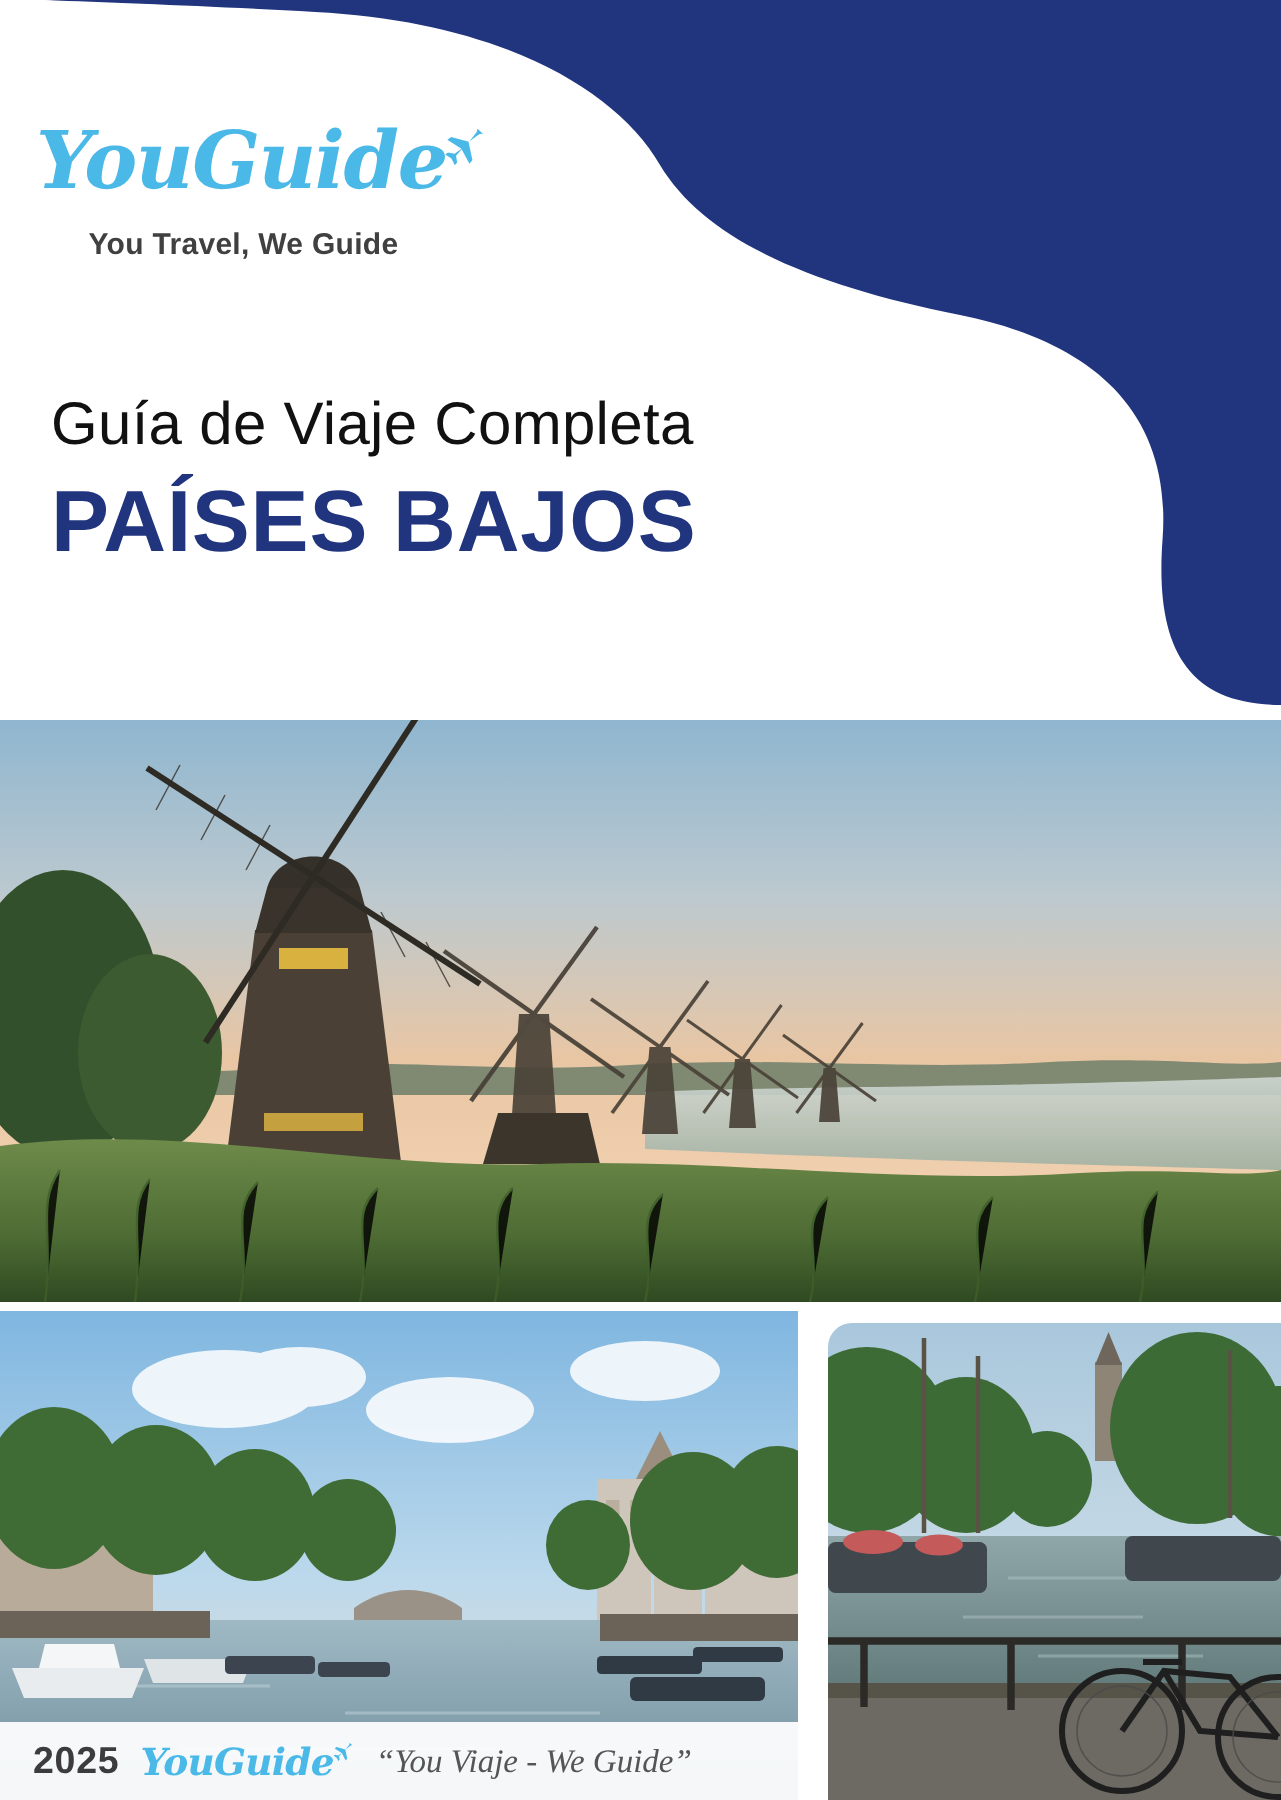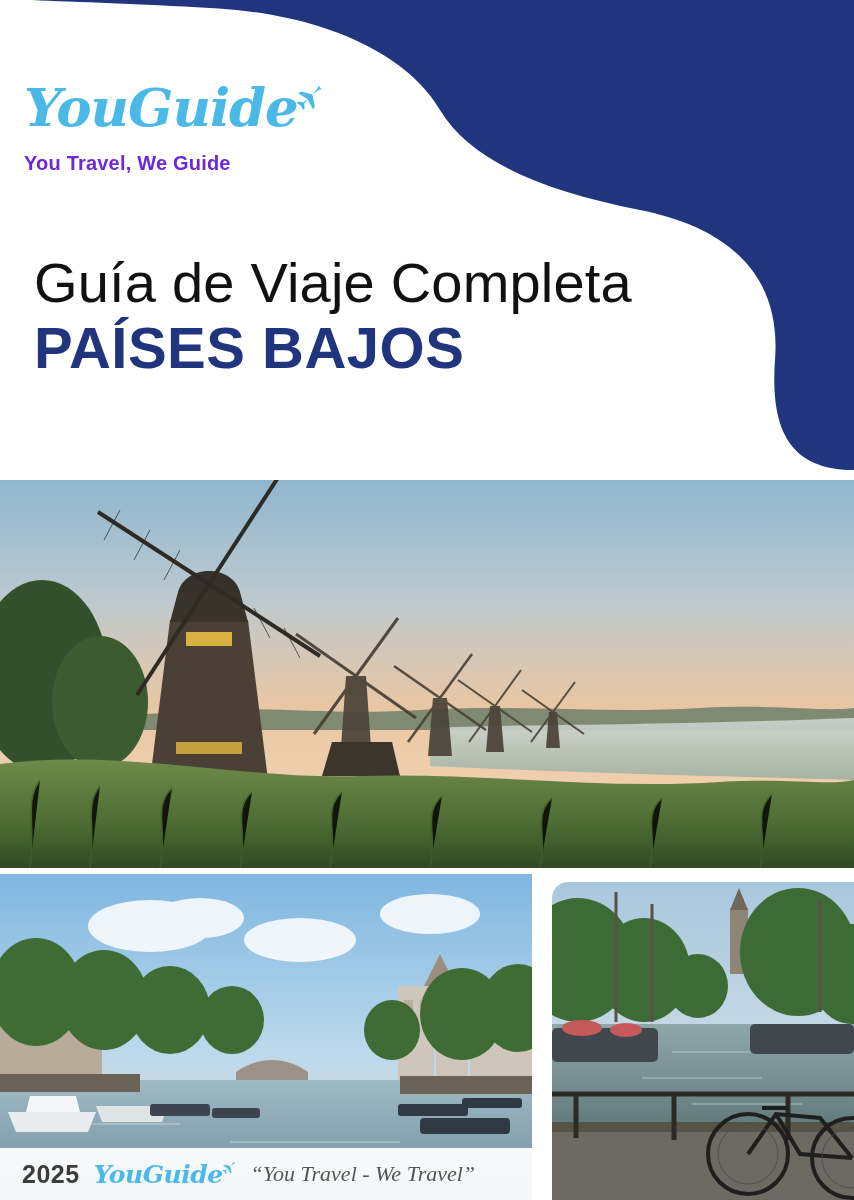--- a/index.html
+++ b/index.html
@@ -71,35 +71,36 @@
     top: 8px;
     width: 34px;
     height: 34px;
     color: #4bb9e8;
   }
   .logo-tagline {
     margin-top: 12px;
     font-family: "Liberation Sans", sans-serif;
     font-weight: 700;
     font-size: 20px;
-    color: #6d28d9;
+    color: #404040;
     letter-spacing: 0.2px;
+    margin-left: 35px;
   }
 
   
   .title-block {
     position: absolute;
     left: 34px;
     top: 258px;
     width: 700px;
   }
   .title-main {
     font-family: "Liberation Sans", sans-serif;
     font-weight: 400;
-    font-size: 56px;
+    font-size: 40px;
     line-height: 50px;
     color: #111111;
     letter-spacing: 0.2px;
   }
   .title-country {
     margin-top: 12px;
     font-family: "Liberation Sans", sans-serif;
     font-weight: 700;
     font-size: 58px;
     line-height: 56px;
@@ -431,21 +432,21 @@
       <div class="footer-bar">
         <span class="footer-year">2025</span>
         <span class="footer-logo">
           <span class="footer-logo-text">YouGuide</span>
           <span class="footer-plane">
             <svg viewBox="0 0 24 24" width="17" height="17" fill="currentColor" aria-hidden="true">
               <path d="M21.5 2.6c-.6-.6-1.6-.5-2.6.2l-4.4 3.2-8.3-2.2-1.8 1.3 6.6 4.2-3.2 2.4-3.1-.7-1.3 1 2.9 1.9 1.6 3.1 1.1-1.2-.5-3.2 2.6-3.1 3.7 6.9 1.4-1.8-1.8-8.4 3.4-4.2c.8-1 .9-2 .3-2.6z"></path>
             </svg>
           </span>
         </span>
-        <span class="footer-slogan">“You Travel - We Travel”</span>
+        <span class="footer-slogan">“You Viaje - We Guide”</span>
       </div>
     </div>
 
     <div class="img-right">
       <svg width="302" height="318" viewBox="0 0 302 318" preserveAspectRatio="none">
         <defs>
           <linearGradient id="sky3" x1="0" y1="0" x2="0" y2="1">
             <stop offset="0%" stop-color="#a9c7dc"></stop>
             <stop offset="100%" stop-color="#e2ebef"></stop>
           </linearGradient>

